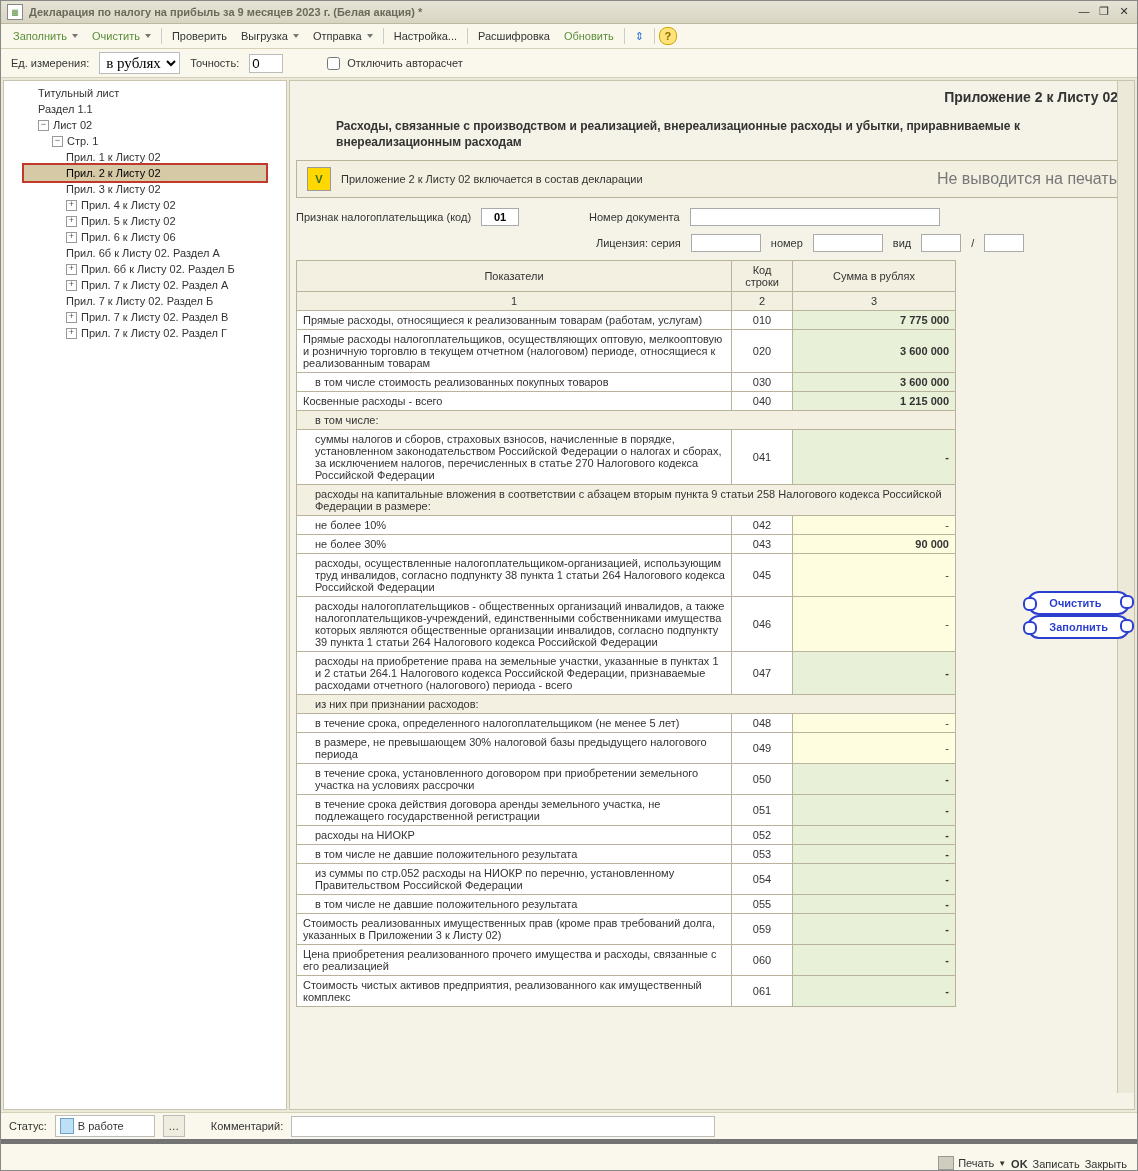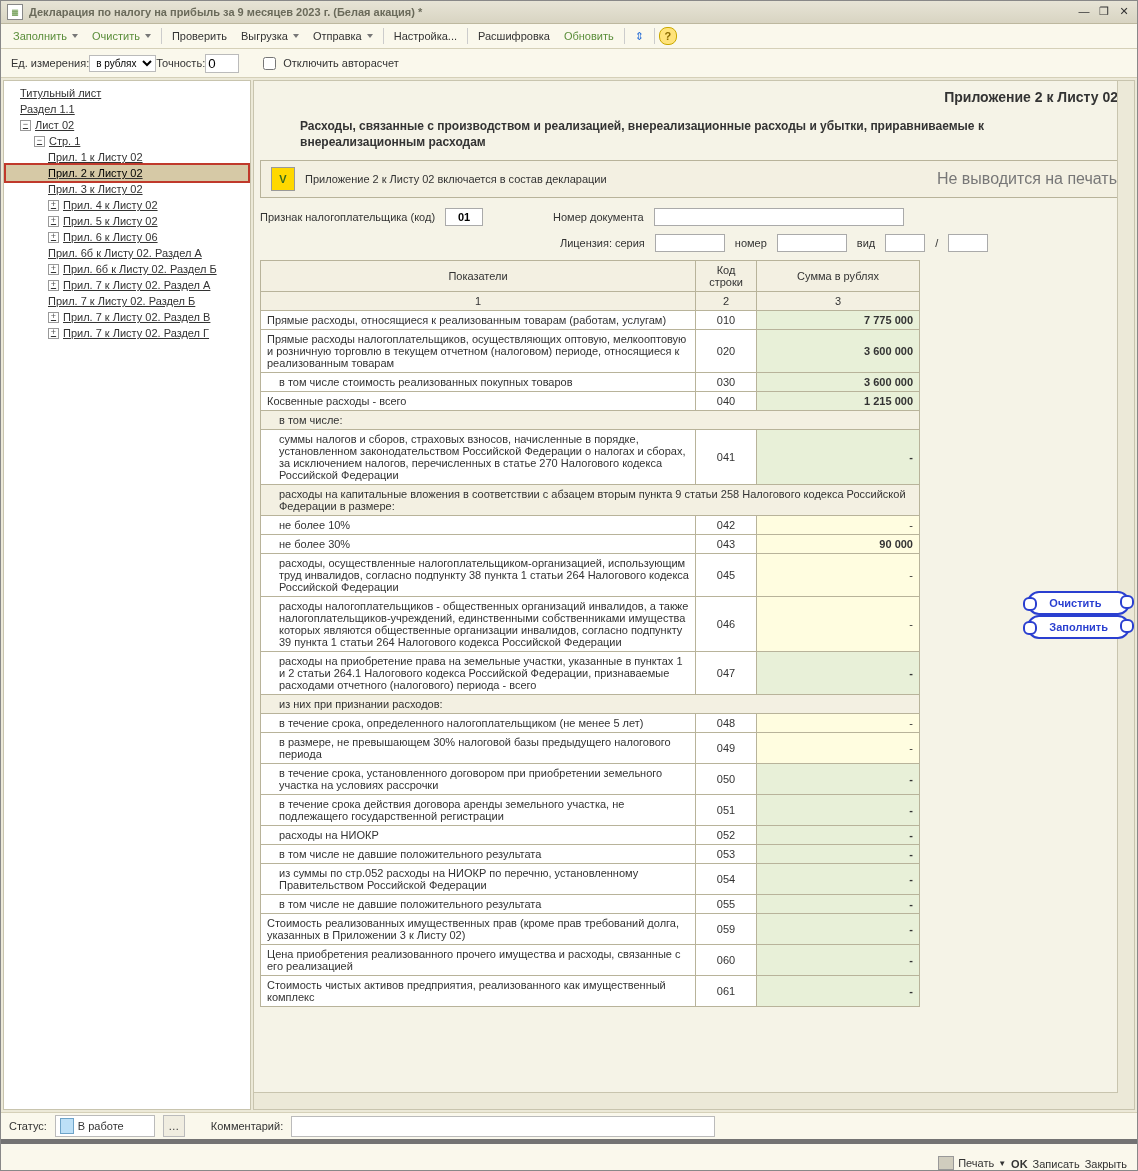--- a/index.html
+++ b/index.html
@@ -8,34 +8,34 @@
 .title-bar .doc-icon{width:14px;height:14px;background:#fff;border:1px solid #888;margin-right:6px;display:flex;align-items:center;justify-content:center;font-size:8px;color:#5a8e3a;}
 .title-text{font-weight:bold;color:#6a6a5a;}
 .title-ctrl{position:absolute;right:6px;top:3px;display:flex;gap:6px;}
 .title-ctrl span{width:14px;height:14px;display:flex;align-items:center;justify-content:center;font-size:11px;cursor:pointer;}
 .toolbar{height:24px;background:#faf8ec;border-bottom:1px solid #d5d0b8;display:flex;align-items:center;padding:0 6px;gap:2px;}
 .tb-btn{padding:2px 6px;color:#333;cursor:pointer;display:flex;align-items:center;gap:3px;}
 .tb-btn.green{color:#5a8e3a;}
 .tb-dd::after{content:"";border-left:3px solid transparent;border-right:3px solid transparent;border-top:4px solid #777;margin-left:2px;}
 .tb-sep{width:1px;height:16px;background:#ccc;margin:0 2px;}
 .help-icon{width:16px;height:16px;border-radius:8px;background:#ffe37a;border:1px solid #c9a800;display:flex;align-items:center;justify-content:center;font-weight:bold;color:#8a6b00;}
-.opts-bar{height:28px;background:#faf8ec;border-bottom:1px solid #d5d0b8;display:flex;align-items:center;padding:0 10px;}
-.opts-bar select,.opts-bar input[type=number]{font-size:10px;}
+.opts-bar{height:28px;background:#faf8ec;border-bottom:1px solid #d5d0b8;display:flex;align-items:center;padding:0 10px;gap:10px;}
+.opts-bar select,.opts-bar input[type=number]{font-size:15px;font-family:Liberation Serif, serif;}
 .spin{width:28px;border:1px solid #bbb;padding:1px 2px;}
 .select-unit{border:1px solid #bbb;padding:1px 2px;background:#fff;}
 .chk{display:flex;align-items:center;gap:4px;}
 .body{flex:1;display:flex;min-height:0;}
-.tree{width:242px;background:#fff;border:1px solid #c8c4ae;margin:2px;padding:4px 2px;overflow:auto;text-decoration:underline;}
+.tree{width:242px;background:#fff;border:1px solid #c8c4ae;margin:2px;padding:4px 20px;overflow:auto;}
 .tree-item{padding:2px 2px 2px 4px;white-space:nowrap;display:flex;align-items:center;gap:4px;}
 .tree-exp{display:inline-block;width:9px;height:9px;border:1px solid #999;text-align:center;line-height:7px;font-size:9px;color:#555;background:#fff;}
 .tree-item.sel{background:#d6c9a6;outline:2px solid #c0392b;color:#000;}
 .li-1{padding-left:14px;}
 .li-2{padding-left:28px;}
 .li-3{padding-left:42px;}
-.content{flex:1;display:flex;flex-direction:column;margin:2px 2px 2px 0;border:1px solid #c8c4ae;background:#f5f3e7;min-width:0;}
+.content{flex:1;display:flex;flex-direction:row;margin:2px 2px 2px 0;border:1px solid #c8c4ae;background:#f5f3e7;min-width:0;}
 .content-inner{flex:1;overflow:auto;padding:4px 6px 4px 6px;position:relative;}
 .page-title{text-align:right;font-weight:bold;font-size:14px;margin:4px 10px 6px 0;}
 .page-sub{text-align:left;font-weight:bold;font-size:12px;margin:14px 40px 10px 40px;line-height:1.3;}
 .incl-box{background:#f3f0e2;border:1px solid #b8b39a;padding:6px 10px;display:flex;align-items:center;margin-bottom:10px;}
 .vbox{width:22px;height:22px;background:#ffd800;border:1px solid #999;display:flex;align-items:center;justify-content:center;font-weight:bold;color:#3a6b1f;margin-right:10px;}
 .noprint{margin-left:auto;color:#777;font-size:16px;}
 .meta-row{display:flex;align-items:center;gap:10px;margin-bottom:8px;flex-wrap:wrap;}
 .meta-row input{border:1px solid #aaa;padding:2px 4px;font-size:11px;}
 .tbl{width:660px;border-collapse:collapse;background:#fff;}
 .tbl th,.tbl td{border:1px solid #b8b39a;padding:3px 6px;font-size:11px;vertical-align:middle;}

